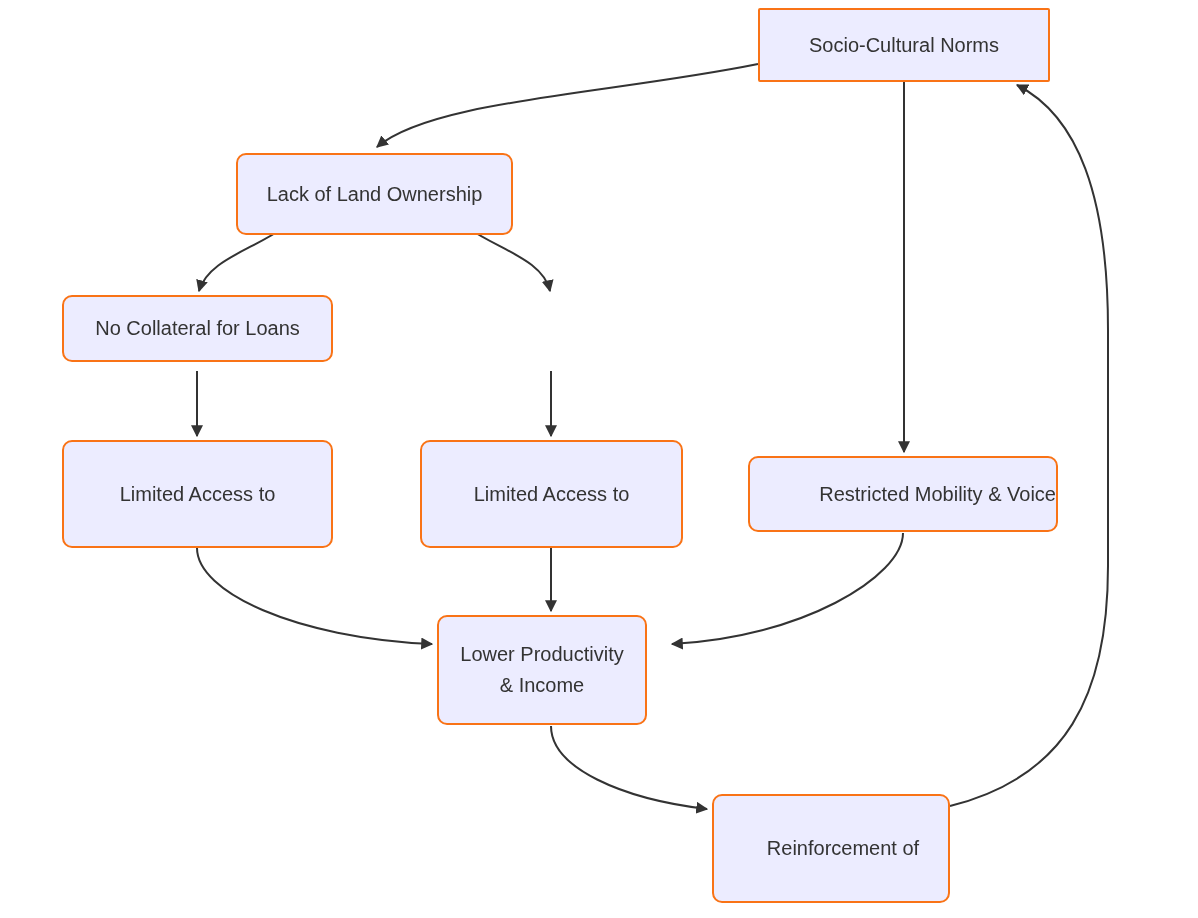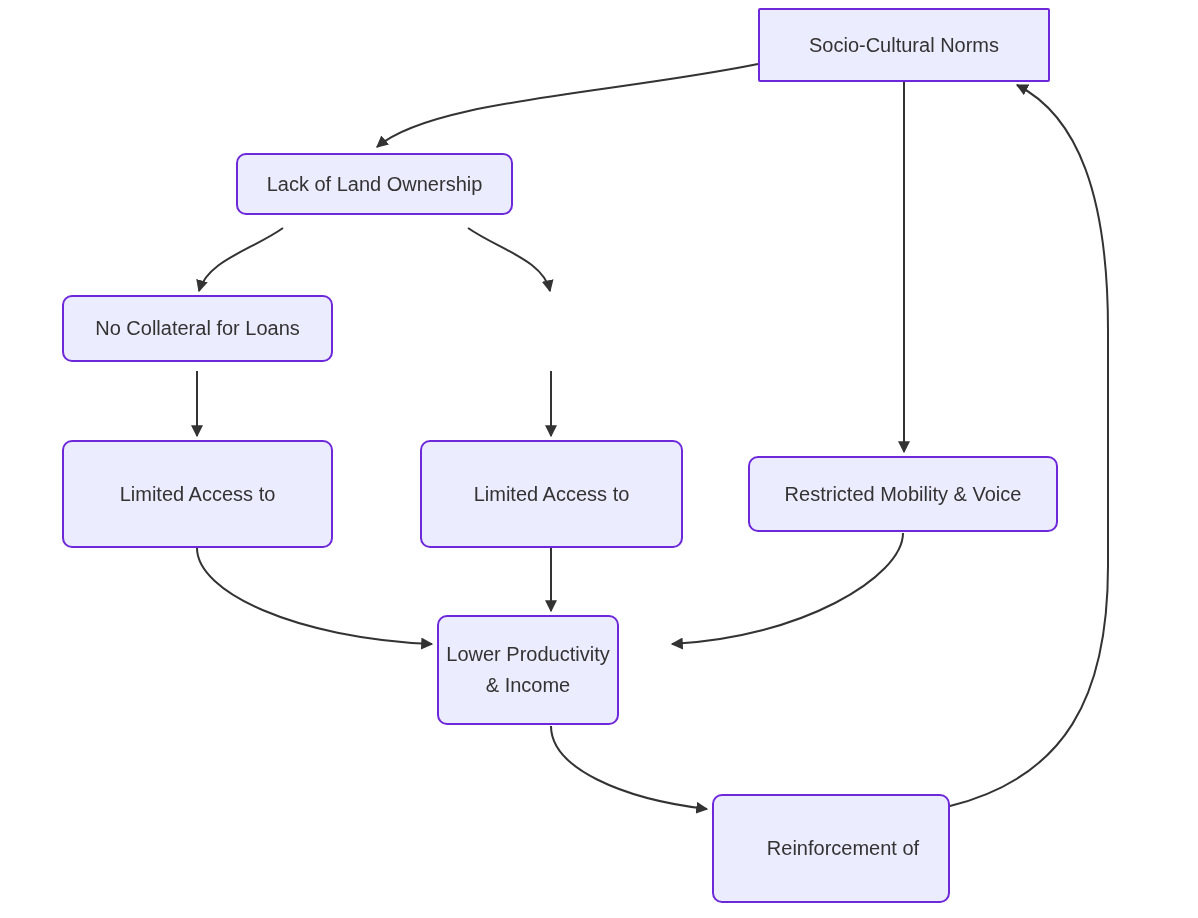--- a/index.html
+++ b/index.html
@@ -24,21 +24,21 @@
   }
   .edge {
     stroke: #333333;
     stroke-width: 2;
     fill: none;
   }
   .node {
     position: absolute;
     box-sizing: border-box;
     background: #ECECFF;
-    border: 2px solid #6d28d9;
+    border: 2px solid #f97316;
     border-radius: 10px;
     color: #333333;
     font-size: 20px;
     line-height: 1.55;
     display: flex;
     flex-direction: column;
     align-items: center;
     justify-content: center;
     text-align: center;
   }
@@ -71,42 +71,42 @@
     <path class="edge" d="M551,548 L551,611" marker-end="url(#arrow)"></path>
     <path class="edge" d="M903,533 C903,577 800,638 672,644" marker-end="url(#arrow)"></path>
     <path class="edge" d="M551,726 C551,768 622,799 707,809" marker-end="url(#arrow)"></path>
     <path class="edge" d="M950,806 C1066,777 1108,696 1108,566 L1108,330 C1108,196 1078,116 1017,85" marker-end="url(#arrow)"></path>
   </svg>
 
   <div class="node sharp" style="left:758px; top:8px; width:292px; height:74px;">
     <span>Socio-Cultural Norms</span>
   </div>
 
-  <div class="node" style="left:236px; top:153px; width:277px; height:62px;">
+  <div class="node" style="left:236px; top:153px; width:277px; height:82px;">
     <span>Lack of Land Ownership</span>
   </div>
 
   <div class="node" style="left:62px; top:295px; width:271px; height:67px;">
     <span>No Collateral for Loans</span>
   </div>
 
 
   <div class="node" style="left:62px; top:440px; width:271px; height:108px;">
     <span>Limited Access to</span>
   </div>
 
   <div class="node" style="left:420px; top:440px; width:263px; height:108px;">
     <span>Limited Access to</span>
   </div>
 
-  <div class="node" style="left:748px; top:456px; width:310px; height:76px;">
+  <div class="node" style="left:748px; top:456px; width:310px; height:76px;align-items:flex-end;">
     <span>Restricted Mobility &amp; Voice</span>
   </div>
 
-  <div class="node" style="left:437px; top:615px; width:182px; height:110px;">
+  <div class="node" style="left:437px; top:615px; width:210px; height:110px;">
     <span>Lower Productivity</span>
     <span>&amp; Income</span>
   </div>
 
   <div class="node" style="left:712px; top:794px; width:238px; height:109px;padding-left:24px;">
     <span>Reinforcement of</span>
   </div>
 
 </div>
 

